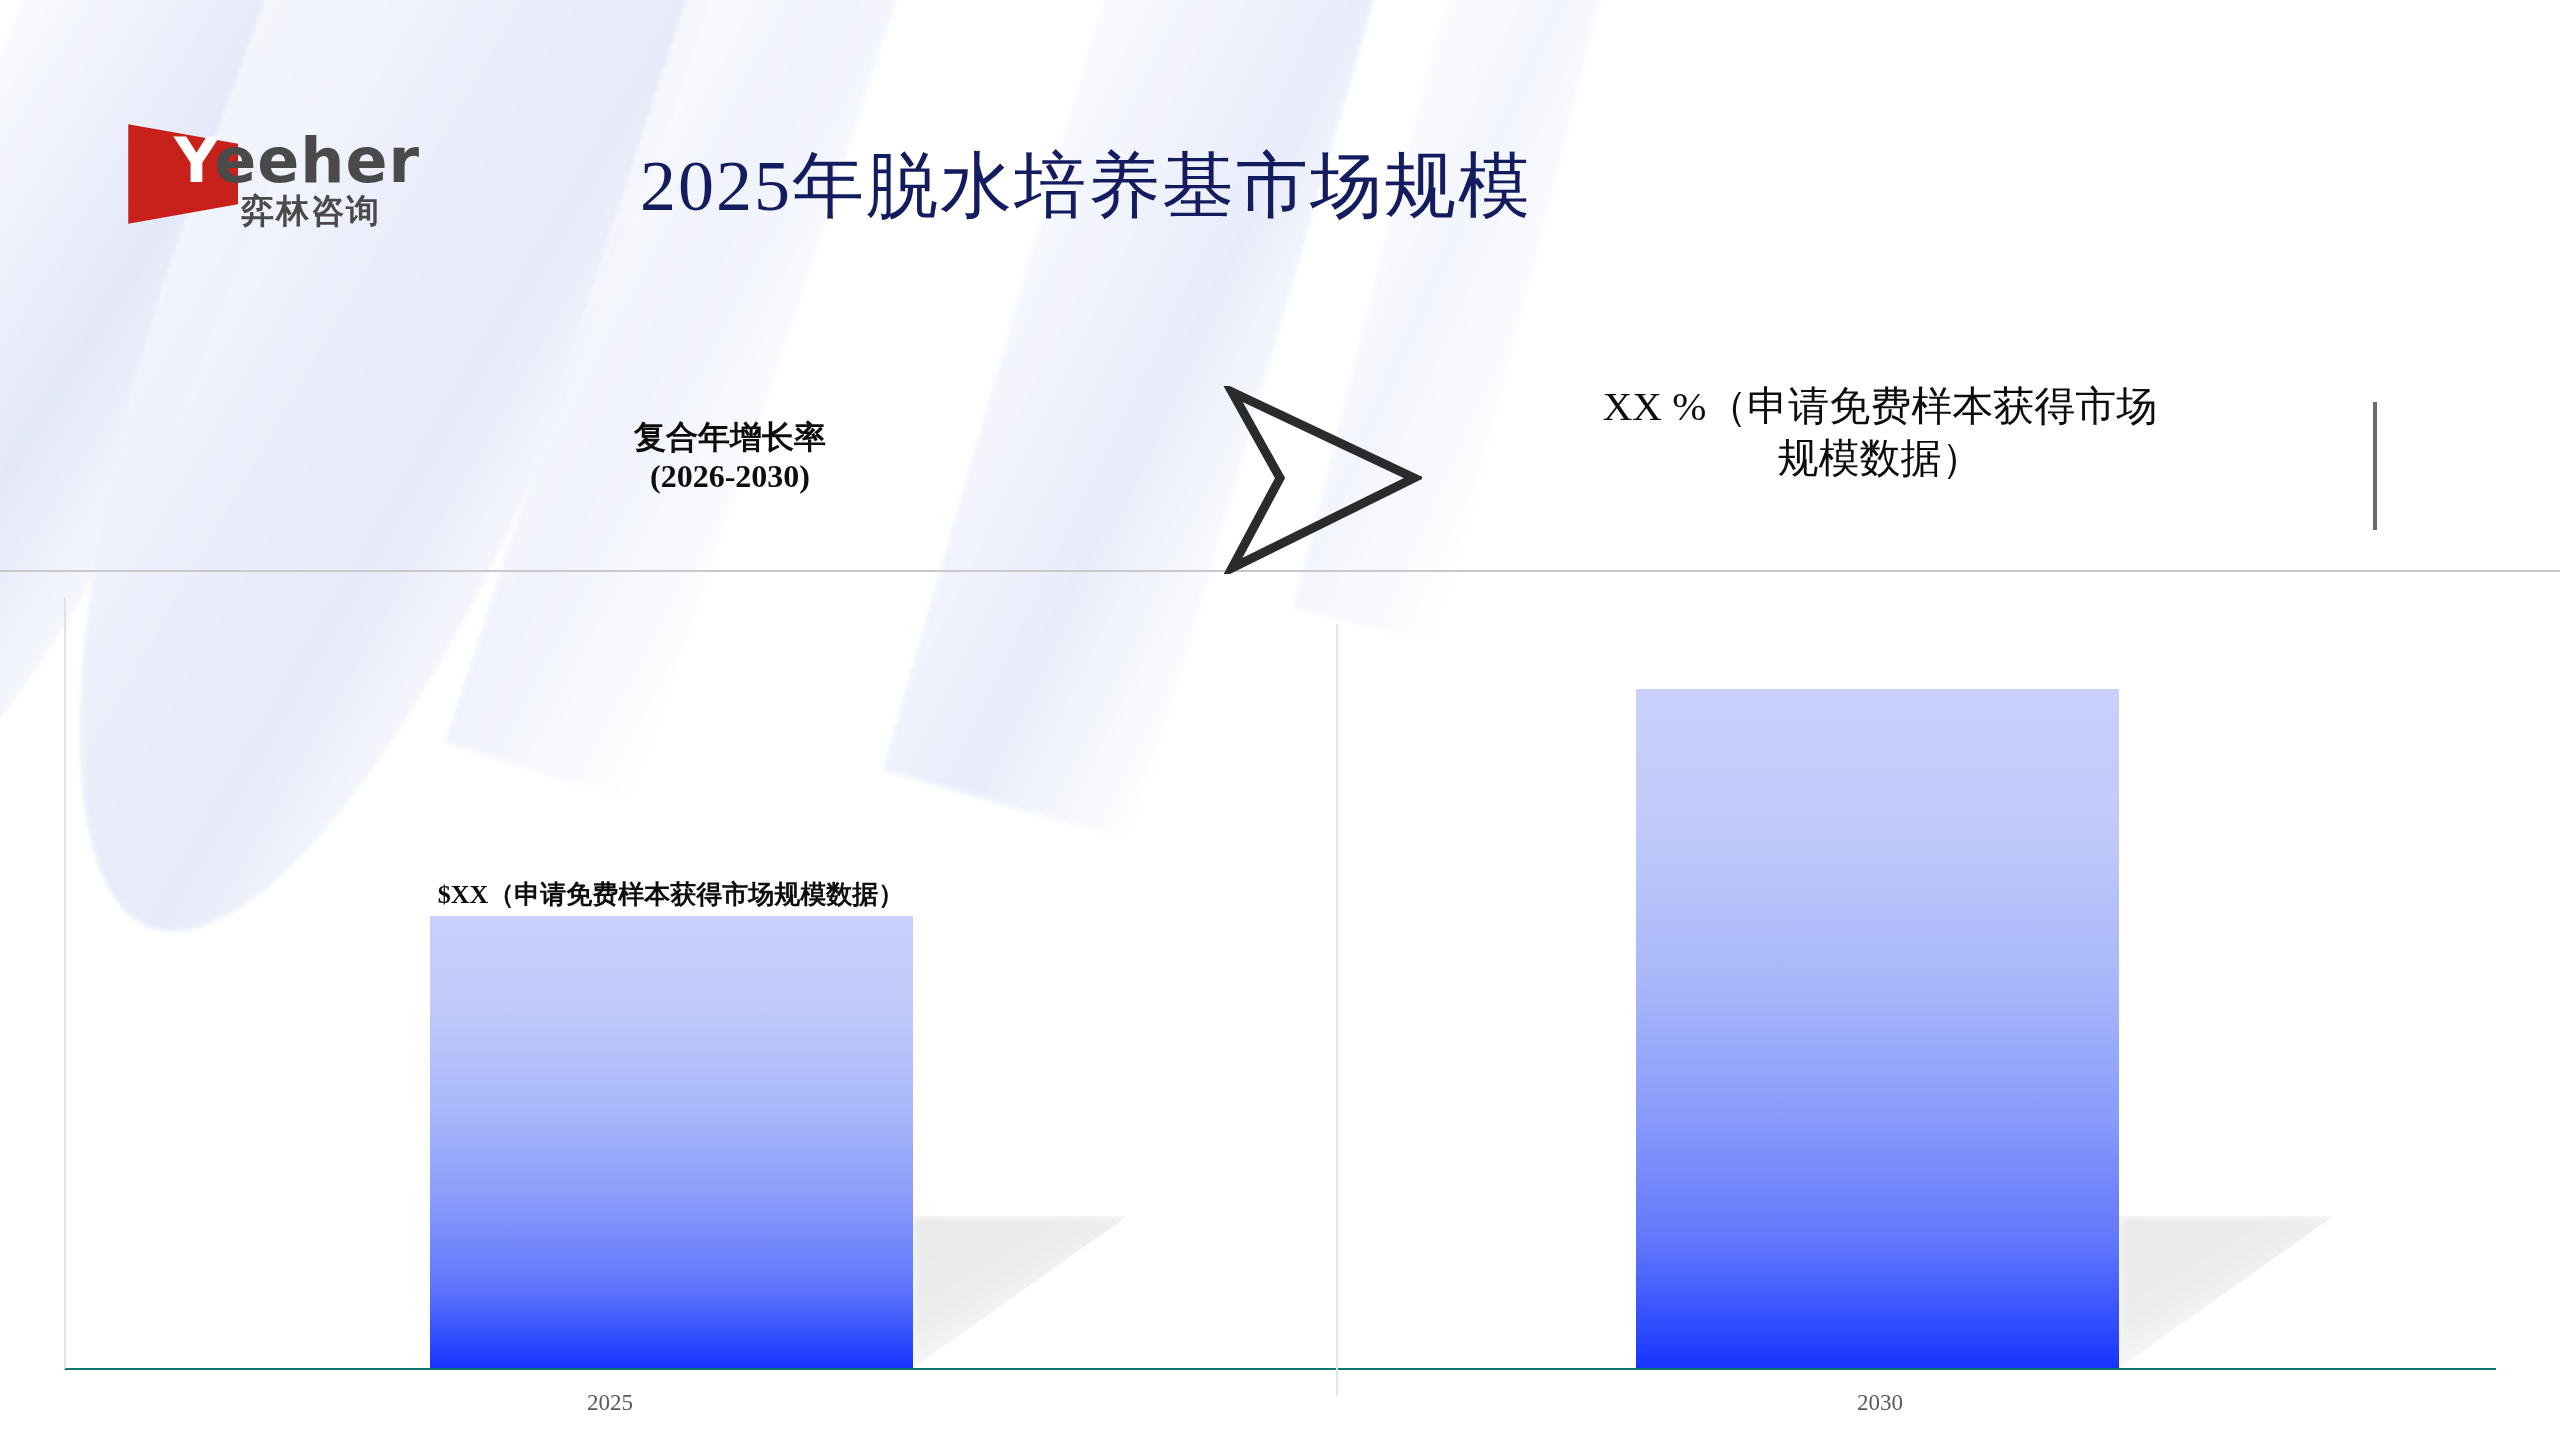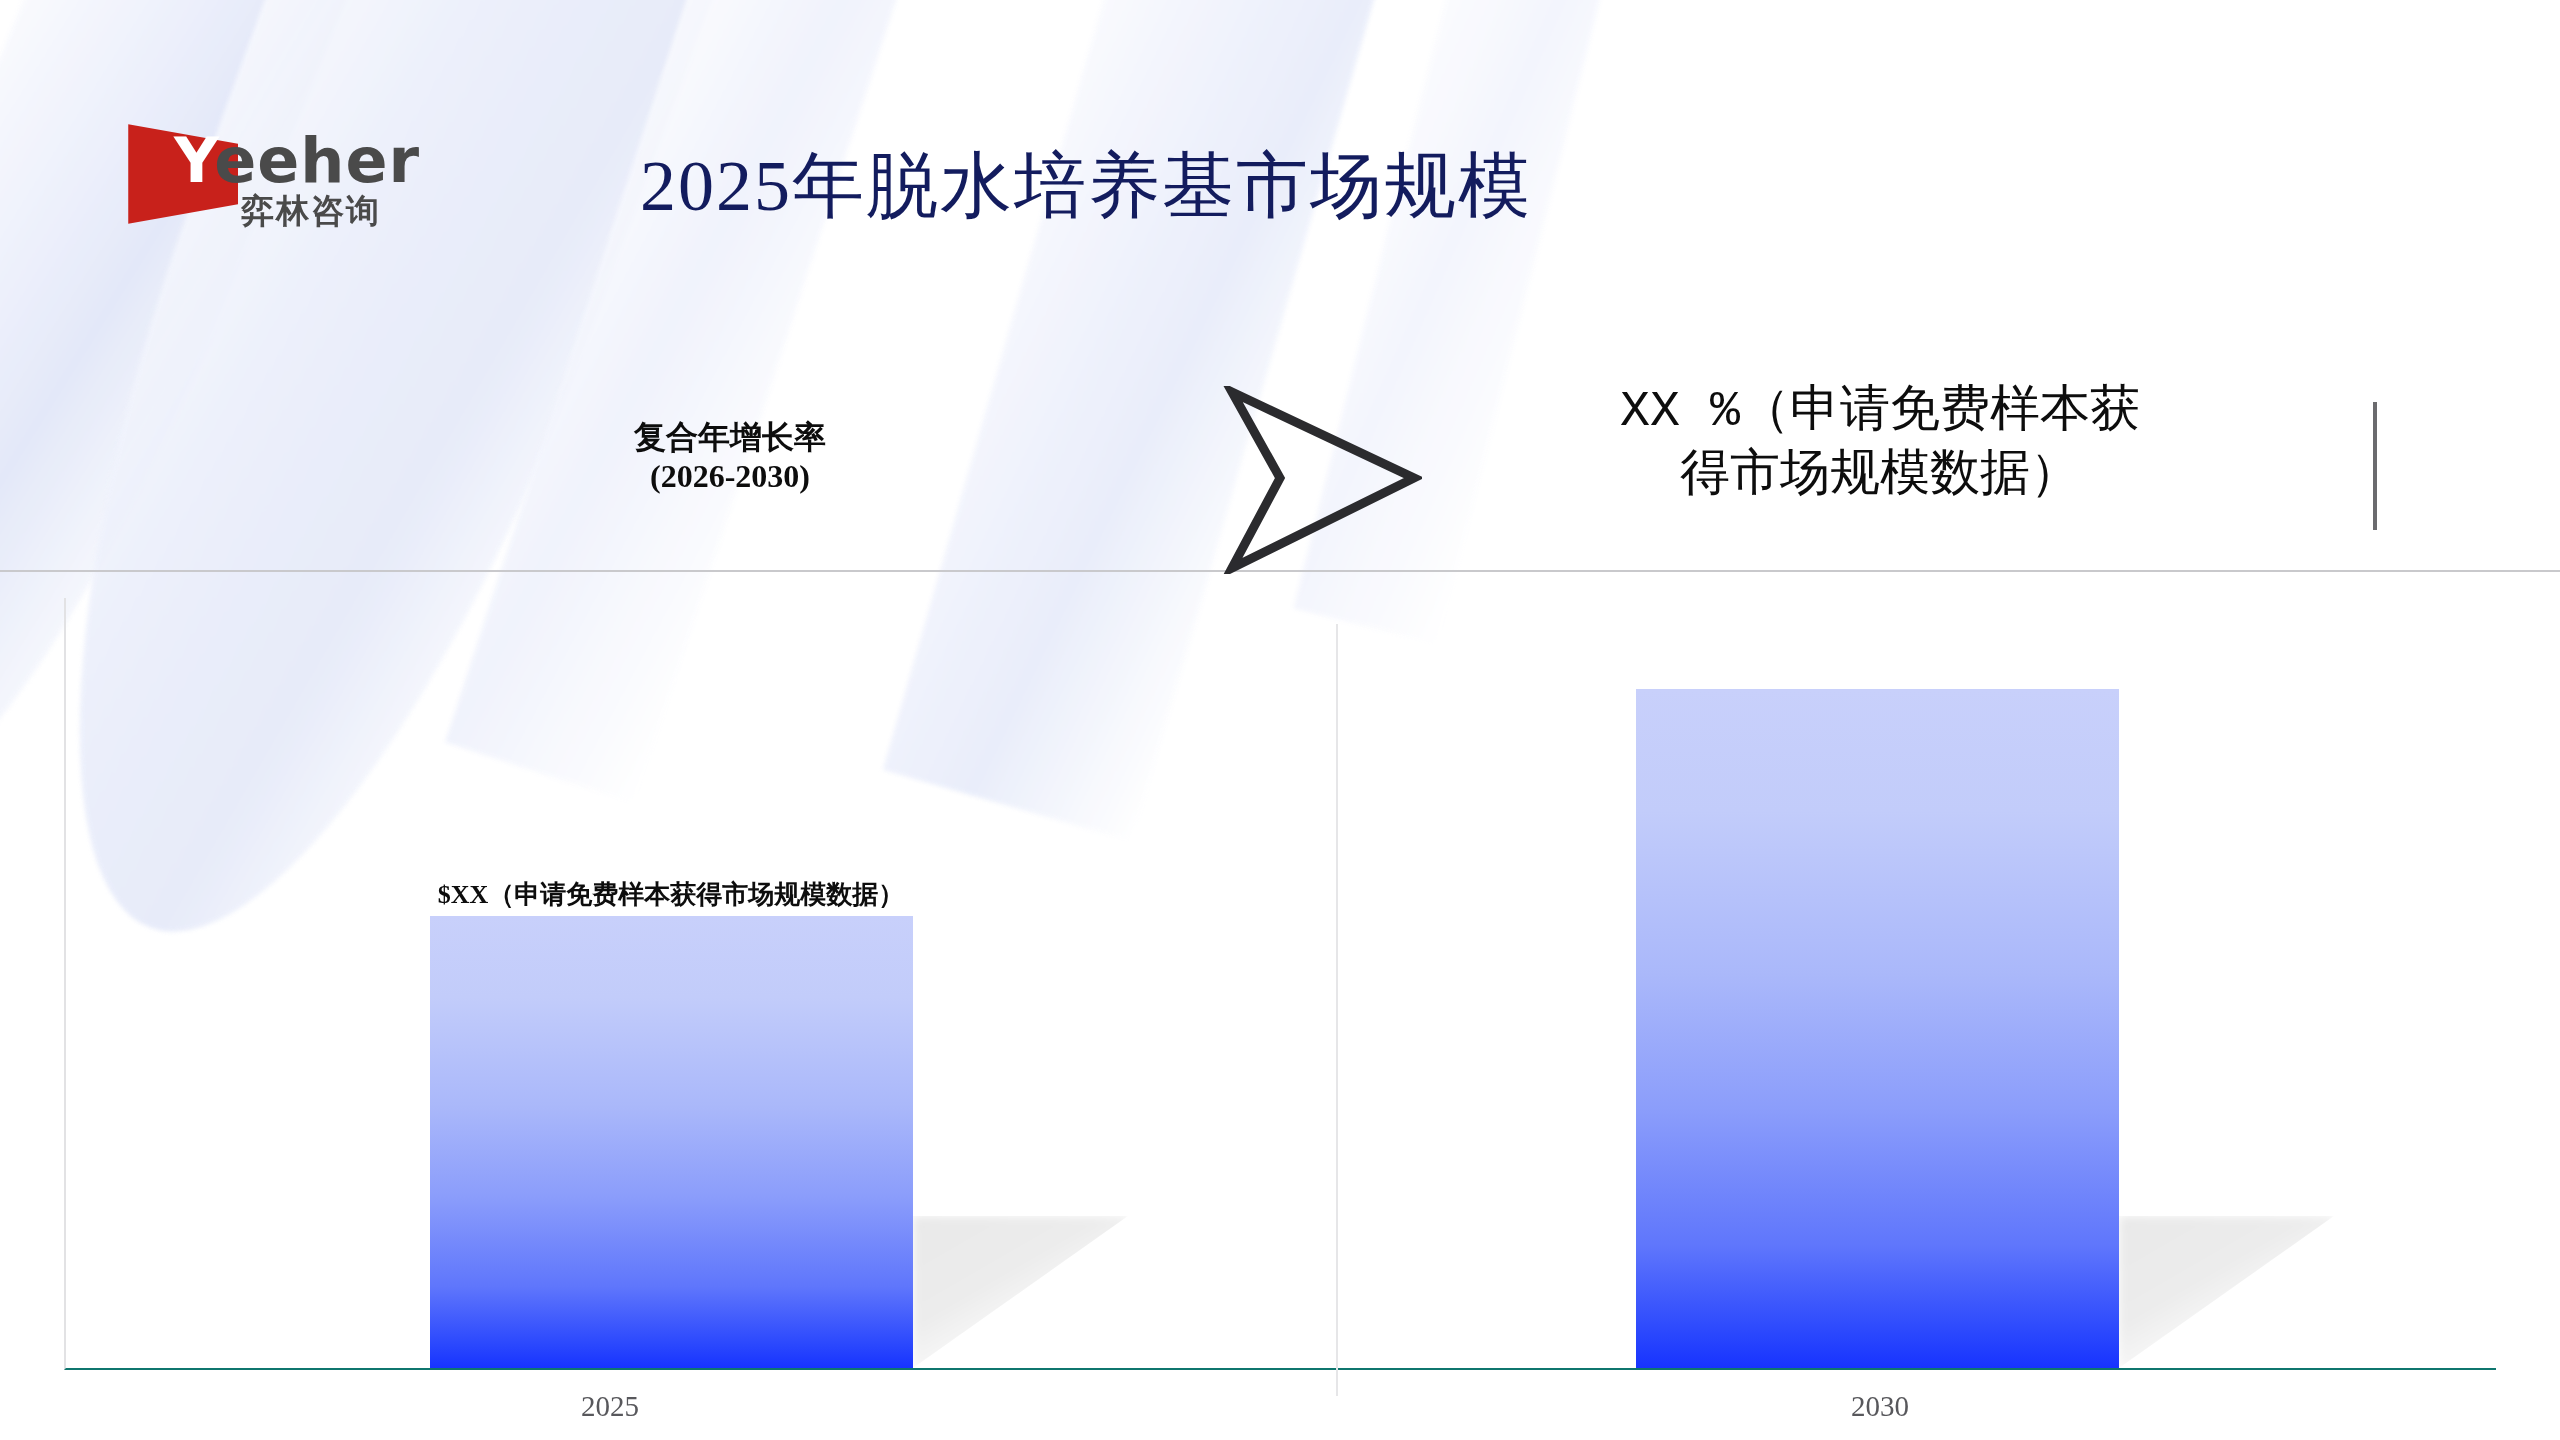--- a/index.html
+++ b/index.html
@@ -127,25 +127,24 @@
     left: 1222px; top: 386px;
     width: 200px; height: 188px;
     z-index: 5;
   }
 
   .cagr-value {
     position: absolute;
     left: 1600px; top: 380px;
     width: 560px;
     text-align: center;
-    font-size: 50px;
+    font-size: 41px;
     line-height: 1.28;
     color: #0d0d0d;
     z-index: 5;
-    font-family: Liberation Mono, monospace;
   }
 
   .right-rule {
     position: absolute;
     left: 2373px; top: 402px;
     width: 4px; height: 128px;
     background: #6b6b6e;
     z-index: 5;
   }
 
@@ -197,21 +196,21 @@
     text-align: center;
     font-weight: 700;
     font-size: 26px;
     line-height: 1.32;
     color: #0d0d0d;
   }
 
   .x-tick {
     position: absolute;
     text-align: center;
-    font-size: 29px;
+    font-size: 23px;
     color: #58585c;
   }
 </style>
 </head>
 <body>
 
 <div class="bg-layer">
   <div class="swoosh s1"></div>
   <div class="swoosh s2"></div>
   <div class="swoosh s3"></div>

